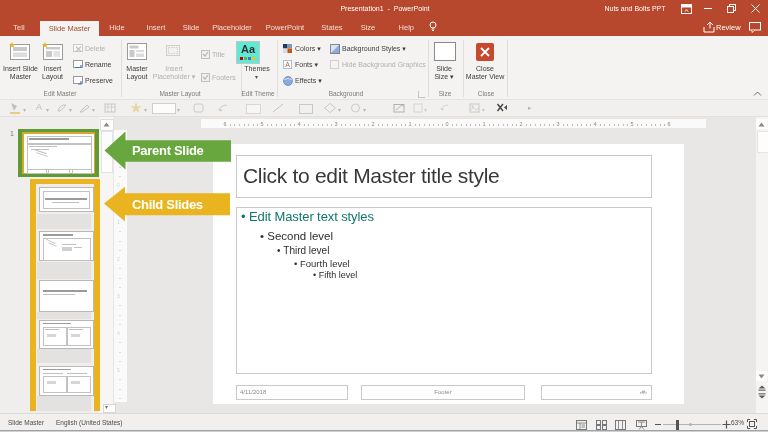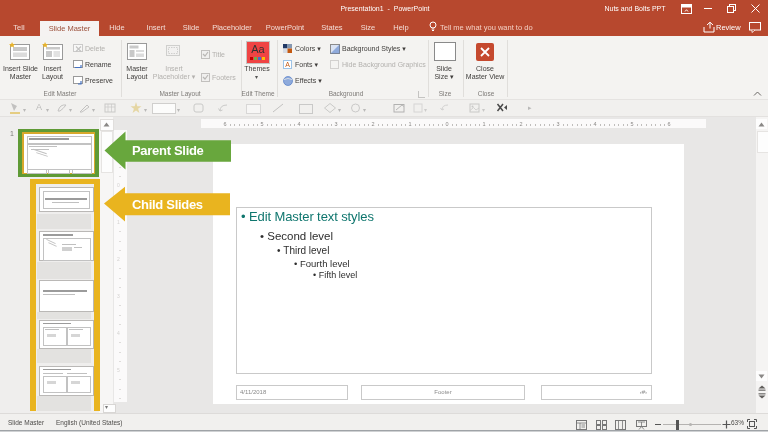--- a/index.html
+++ b/index.html
@@ -65,26 +65,25 @@
 <div class="abs" id="tabrow">
   <div class="tab" style="left:6px;width:26px;">Tell</div>
   <div id="activetab">Slide Master</div>
   <div class="tab" style="left:103px;width:28px;">Hide</div>
   <div class="tab" style="left:142px;width:28px;">Insert</div>
   <div class="tab" style="left:178px;width:26px;">Slide</div>
   <div class="tab" style="left:209px;width:46px;">Placeholder</div>
   <div class="tab" style="left:262px;width:46px;">PowerPoint</div>
   <div class="tab" style="left:316px;width:32px;">States</div>
   <div class="tab" style="left:355px;width:26px;">Size</div>
-  <div class="tab" style="left:388px;width:26px;">Help</div>
+  <div class="tab" style="left:388px;width:26px;text-align:right;">Help</div>
   <svg class="abs" style="left:429px;top:3px;" width="8" height="12" viewBox="0 0 8 12">
       <circle cx="4" cy="4" r="3" fill="none" stroke="#fff" stroke-width="1"></circle>
       <path d="M2.6 8 L5.4 8 M3 9.5 L5 9.5" stroke="#fff" stroke-width="1"></path>
     </svg>
-  <div class="tab" style="left:440px;width:100px;text-align:left;color:#f3cfc3;">Tell me what you want to do</div>
   <svg class="abs" style="left:703px;top:3px;" width="12" height="12" viewBox="0 0 12 12">
       <path d="M1 6 L1 11 L11 11 L11 6" fill="none" stroke="#fff" stroke-width="1"></path>
       <path d="M4 4 L7 1.2 L10 4" fill="none" stroke="#fff" stroke-width="1"></path>
       <path d="M7 1.5 L7 7.5" stroke="#fff" stroke-width="1"></path>
     </svg>
   <div class="tab" style="left:716px;width:26px;text-align:left;color:#fff;">Review</div>
   <svg class="abs" style="left:749px;top:4px;" width="12" height="11" viewBox="0 0 12 11">
       <rect x="0.5" y="0.5" width="11" height="7.5" fill="none" stroke="#fff" stroke-width="1"></rect>
       <path d="M3 8 L3 10.5 L6 8" fill="#b7482e" stroke="#fff" stroke-width="0.8"></path>
     </svg>
@@ -145,21 +144,21 @@
     </svg>
   <div class="abs graytext" style="left:212px;top:15px;">Title</div>
   <div class="abs" style="left:201px;top:37px;width:7px;height:7px;border:1px solid #c2c0be;background:#f0efee;"></div>
   <svg class="abs" style="left:202px;top:38px;" width="7" height="6" viewBox="0 0 7 6">
       <path d="M1 3 L3 5 L6 1" stroke="#b9b7b5" stroke-width="1.2" fill="none"></path>
     </svg>
   <div class="abs graytext" style="left:212px;top:38px;">Footers</div>
   <div class="glabel" style="left:140px;width:80px;">Master Layout</div>
   <div class="vsep" style="left:241px;"></div>
 
-  <div class="abs" style="left:246px;top:5px;width:22px;height:21px;border:1px solid #c6c4c2;background:#ef4444;">
+  <div class="abs" style="left:236px;top:5px;width:22px;height:21px;border:1px solid #c6c4c2;background:#5eead4;font-weight:bold;">
     <div class="abs" style="left:0;top:1px;width:22px;text-align:center;font-size:11px;color:#333;">Aa</div>
     <div class="abs" style="left:3px;top:15px;width:3px;height:3px;background:#c00000;"></div>
     <div class="abs" style="left:7px;top:15px;width:3px;height:3px;background:#70ad47;"></div>
     <div class="abs" style="left:11px;top:15px;width:3px;height:3px;background:#4472c4;"></div>
     <div class="abs" style="left:15px;top:15px;width:3px;height:3px;background:#ffc000;"></div>
   </div>
   <div class="abs rlabel" style="left:236px;top:29px;width:42px;">Themes</div>
   <div class="abs" style="left:255px;top:37px;width:8px;font-size:6px;color:#555;">▾</div>
   <div class="glabel" style="left:218px;width:80px;">Edit Theme</div>
   <div class="vsep" style="left:277px;"></div>
@@ -485,20 +484,23 @@
       <div style="position:absolute;left:514.25px;top:5.5px;width:1px;height:1.5px;background:#c0bebc;"></div>
       <div style="position:absolute;left:518.875px;top:5.5px;width:1px;height:1.5px;background:#c0bebc;"></div>
       <div style="position:absolute;left:523.5px;top:5.5px;width:1px;height:1.5px;background:#c0bebc;"></div>
       <div style="position:absolute;left:528.125px;top:5.5px;width:1px;height:1.5px;background:#c0bebc;"></div>
       <div style="position:absolute;left:532.75px;top:5.5px;width:1px;height:1.5px;background:#c0bebc;"></div>
       <div style="position:absolute;left:537.375px;top:5.5px;width:1px;height:1.5px;background:#c0bebc;"></div>
       <div style="position:absolute;left:538px;top:2px;width:8px;text-align:center;font-size:5.5px;color:#8a8886;">6</div>
     </div>
 
   <div id="slide">
+    <div class="ph" style="left:23px;top:11px;width:414px;height:41px;">
+      <div class="abs" style="left:6px;top:8px;font-size:21px;color:#383838;letter-spacing:-0.3px;">Click to edit Master title style</div>
+    </div>
     <div class="ph" style="left:23px;top:63px;width:414px;height:165px;">
       <div class="abs" style="left:4px;top:1px;font-size:13px;color:#0f766e;letter-spacing:-0.1px;">•&nbsp;Edit Master text styles</div>
       <div class="abs" style="left:23px;top:22px;font-size:11.5px;color:#2e2e2e;">•&nbsp;Second level</div>
       <div class="abs" style="left:40px;top:37px;font-size:10px;color:#2e2e2e;">•&nbsp;Third level</div>
       <div class="abs" style="left:57px;top:50px;font-size:9.5px;color:#2e2e2e;">•&nbsp;Fourth level</div>
       <div class="abs" style="left:76px;top:62px;font-size:9px;color:#2e2e2e;">•&nbsp;Fifth level</div>
     </div>
     <div class="ph" style="left:23px;top:241px;width:110px;height:13px;">
       <div class="abs" style="left:3px;top:3px;font-size:6px;color:#8a8a8a;">4/11/2018</div>
     </div>

